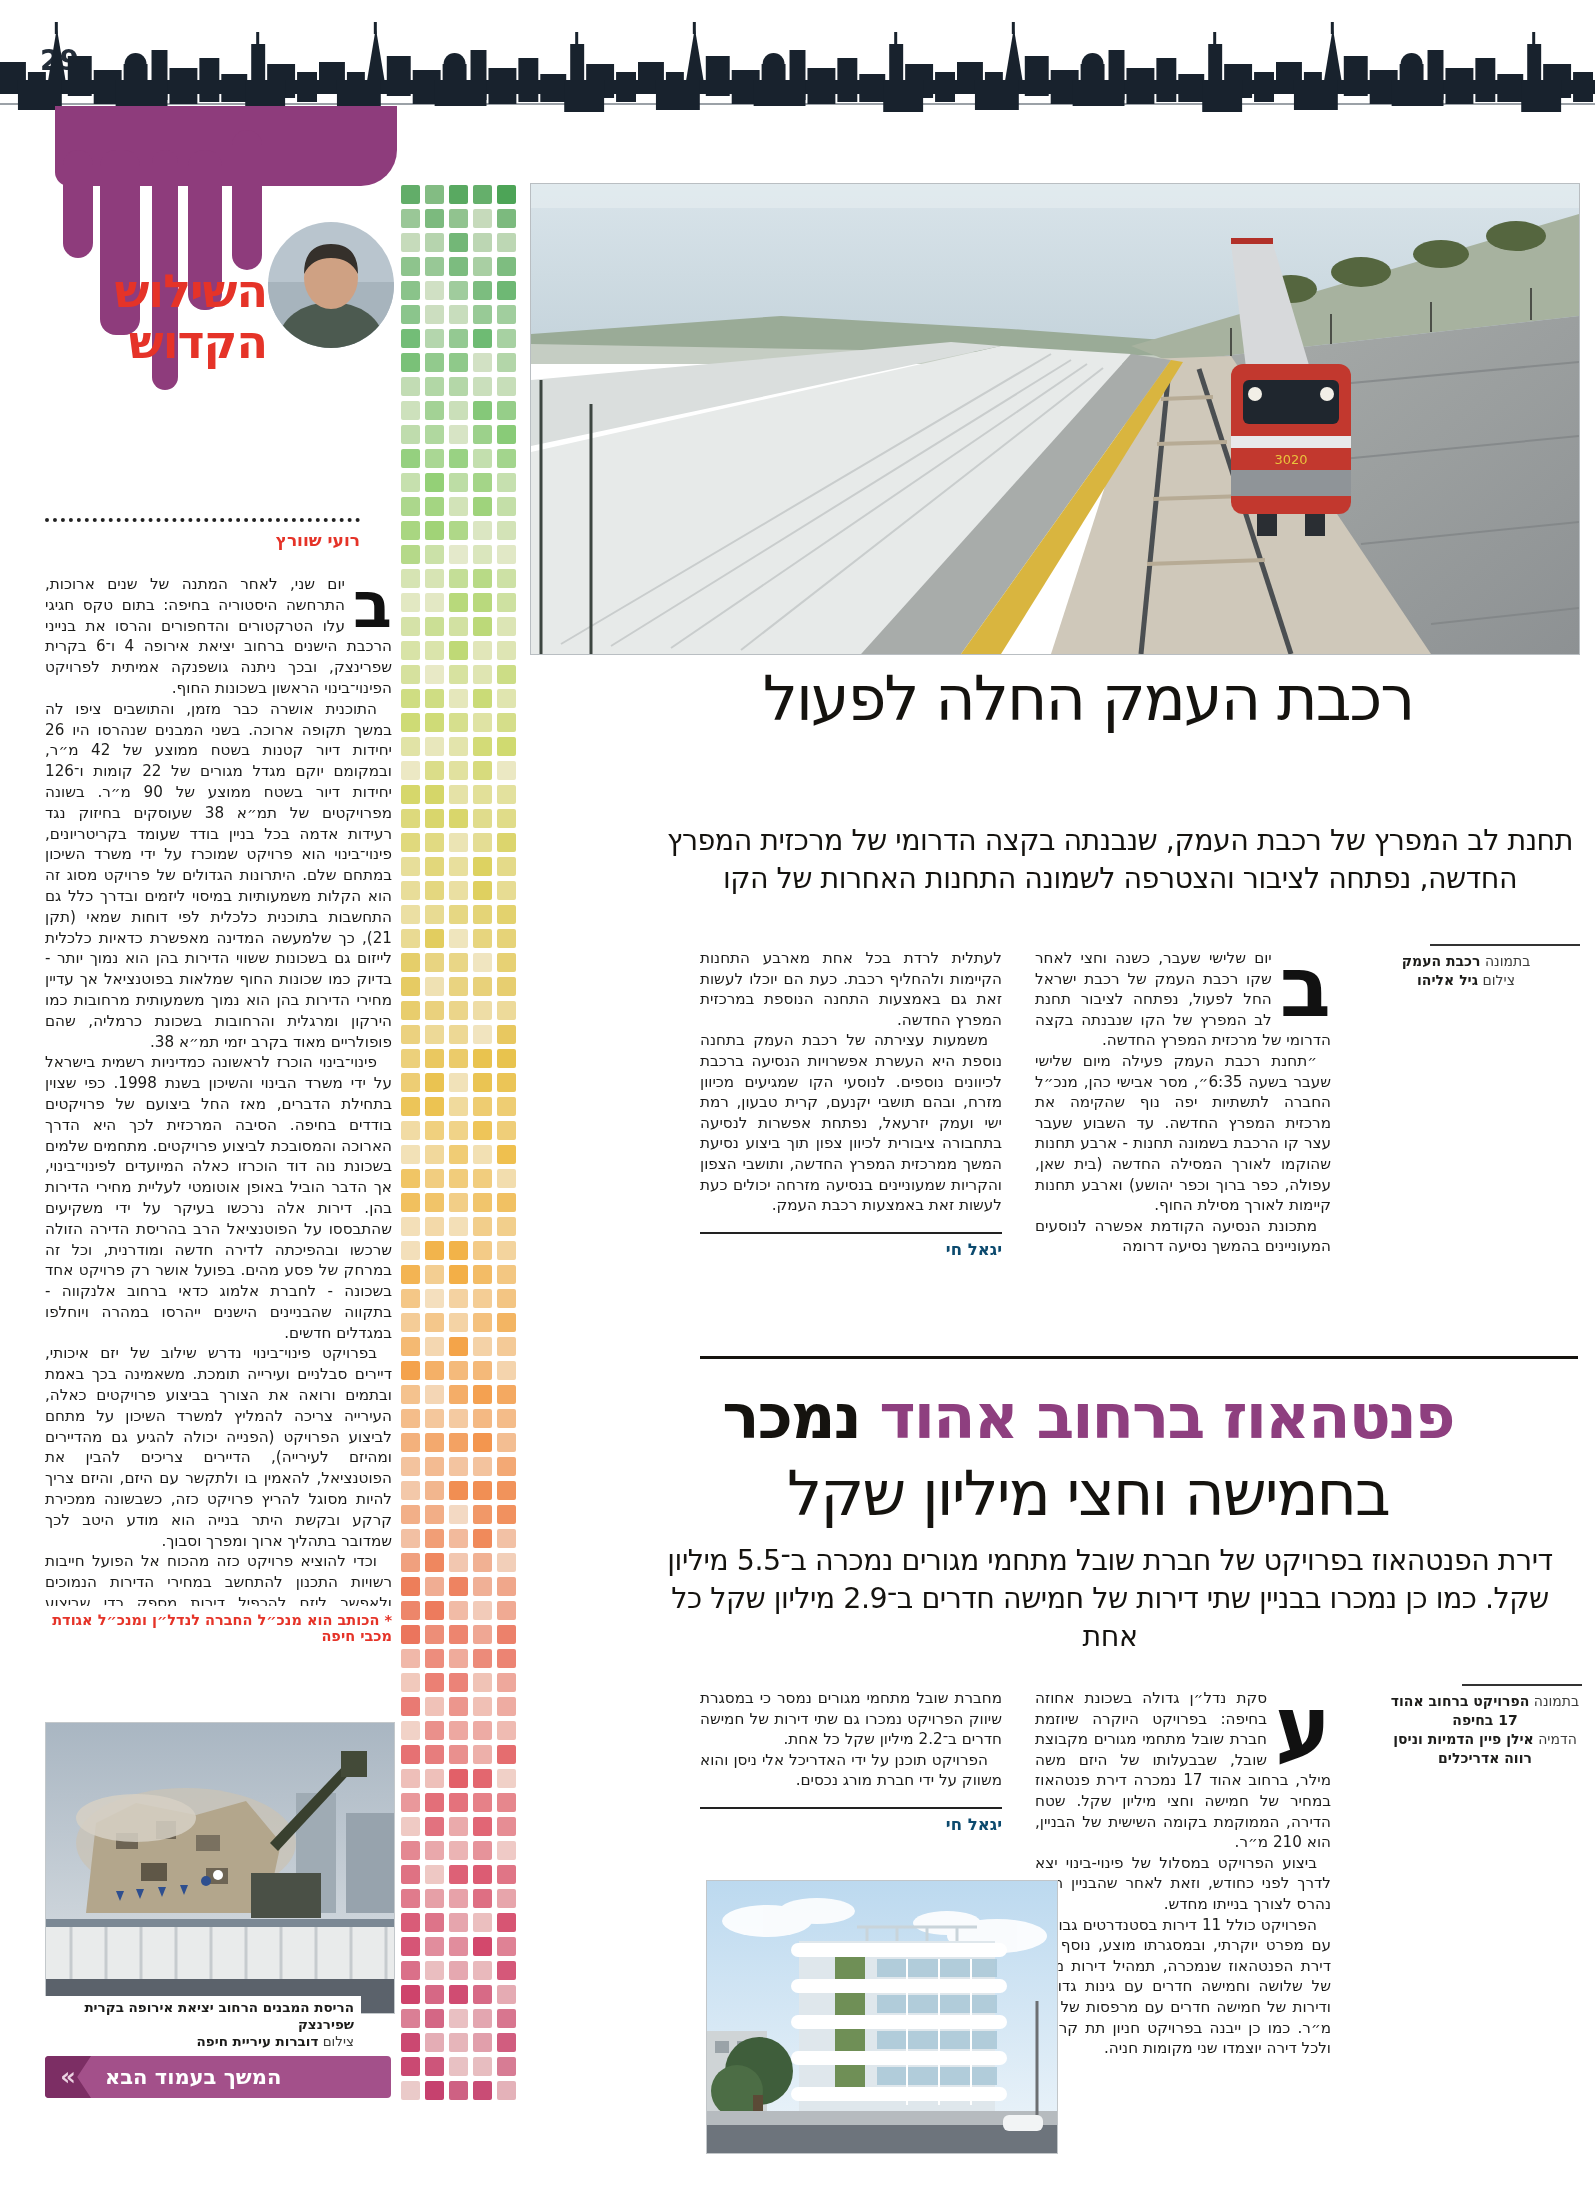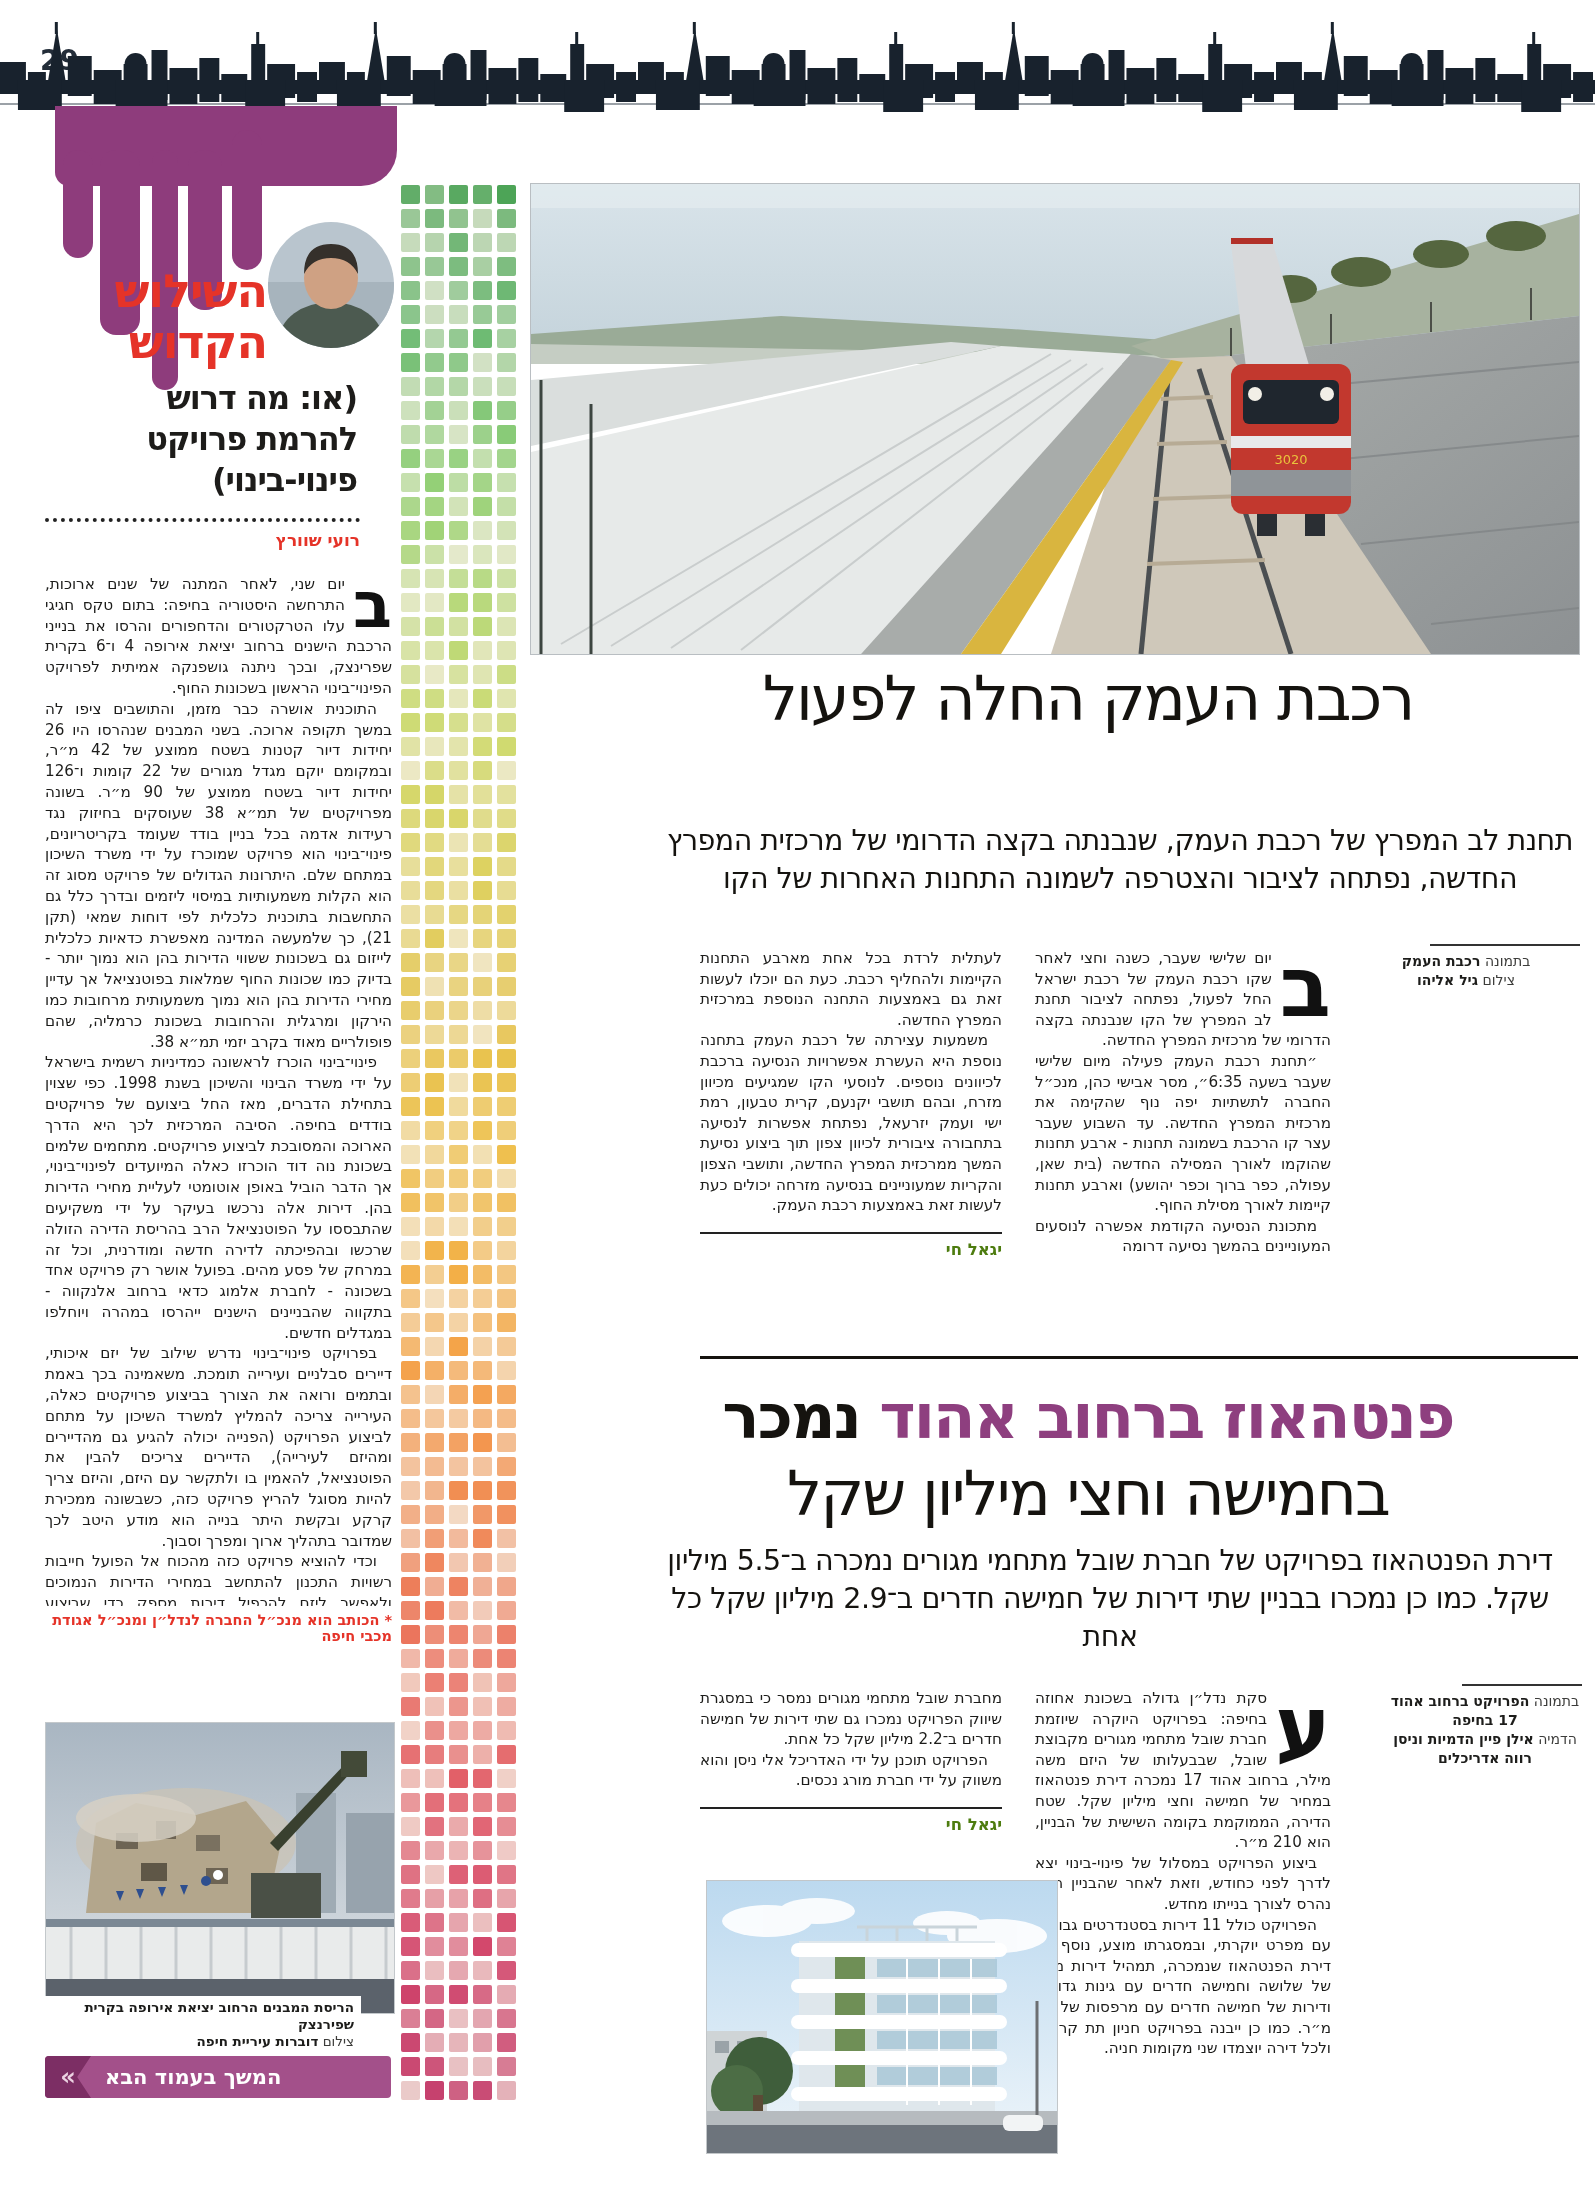--- a/index.html
+++ b/index.html
@@ -62,21 +62,21 @@
   .cap2{left:1388px;top:1684px;width:194px;}
   .cap-rule{width:150px;border-top:2px solid #333;margin:0 0 6px auto;}
   .bodycol{font-size:15.2px;line-height:20.6px;text-align:justify;color:#1c1c1a;overflow:hidden;}
   .bodycol p{margin:0;}
   .bodycol p + p{text-indent:14px;}
   .col-r1{left:1035px;top:948px;width:296px;height:400px;}
   .col-l1{left:700px;top:948px;width:302px;height:400px;}
   .col-r2{left:1035px;top:1688px;width:296px;height:468px;}
   .col-l2{left:700px;top:1688px;width:302px;}
   .byline-rule{border-top:2px solid #222;margin:16px 0 6px 0;}
-  .byline{color:#4d7c0f;font-weight:bold;font-size:16.5px;text-align:right;}
+  .byline{color:#0c4a6e;font-weight:bold;font-size:16.5px;text-align:right;}
   .separator2{left:700px;top:1356px;width:878px;height:0;border-top:3px solid #15130f;}
   .render-photo{left:706px;top:1880px;width:350px;height:272px;border:1px solid #c2c6c9;}
   svg{display:block;}
 </style>
 </head>
 <body>
 
 <div id="page">
 
   <div class="abs page-num">29</div>
@@ -131,25 +131,20 @@
       <rect width="126" height="126" fill="#b9c5ce"></rect>
       <rect y="60" width="126" height="66" fill="#a7b4bd"></rect>
       <ellipse cx="63" cy="118" rx="52" ry="38" fill="#4c5a50"></ellipse>
       <ellipse cx="63" cy="56" rx="27" ry="31" fill="#cfa183"></ellipse>
       <path d="M36 52 Q36 22 63 22 Q90 22 90 52 Q82 36 63 36 Q44 36 36 52 Z" fill="#35302b"></path>
     </svg>
   </div>
   <div class="abs la-headline">
     <div>השילוש</div>
     <div>הקדוש</div>
-  </div>
-  <div class="abs la-sub">
-    <div>(או: מה דרוש</div>
-    <div>להרמת פרויקט</div>
-    <div>פינוי-בינוי)</div>
   </div>
   <div class="abs la-dotted"></div>
   <div class="abs la-byline">רועי שוורץ</div>
 
   <div class="abs la-body">
     <p><span class="dropcap dc-la">ב</span><span>יום שני, לאחר המתנה של שנים ארוכות, התרחשה היסטוריה בחיפה: בתום טקס חגיגי עלו הטרקטורים והדחפורים והרסו את בנייני הרכבת הישנים ברחוב יציאת אירופה 4 ו־6 בקרית שפרינצק, ובכך ניתנה גושפנקה אמיתית לפרויקט הפינוי־בינוי הראשון בשכונות החוף.</span></p>
     <p>התוכנית אושרה כבר מזמן, והתושבים ציפו לה במשך תקופה ארוכה. בשני המבנים שנהרסו היו 26 יחידות דיור קטנות בשטח ממוצע של 42 מ״ר, ובמקומם יוקם מגדל מגורים של 22 קומות ו־126 יחידות דיור בשטח ממוצע של 90 מ״ר. בשונה מפרויקטים של תמ״א 38 שעוסקים בחיזוק נגד רעידות אדמה בכל בניין בודד שעומד בקריטריונים, פינוי־בינוי הוא פרויקט שמוכרז על ידי משרד השיכון במתחם שלם. היתרונות הגדולים של פרויקט מסוג זה הוא הקלות משמעותיות במיסוי ליזמים ובדרך כלל גם התחשבות בתוכנית כלכלית לפי דוחות שמאי (תקן 21), כך שלמעשה המדינה מאפשרת כדאיות כלכלית לייזום גם בשכונות ששווי הדירות בהן הוא נמוך יותר - בדיוק כמו שכונות החוף שמלאות בפוטנציאל אך עדיין מחירי הדירות בהן הוא נמוך משמעותית מרחובות כמו הירקון ומרגלית והרחובות בשכונת כרמליה, שהם פופולריים מאוד בקרב יזמי תמ״א 38.</p>
     <p>פינוי־בינוי הוכרז לראשונה כמדיניות רשמית בישראל על ידי משרד הבינוי והשיכון בשנת 1998. כפי שצוין בתחילת הדברים, מאז החל ביצועם של פרויקטים בודדים בחיפה. הסיבה המרכזית לכך היא הדרך הארוכה והמסובכת לביצוע פרויקטים. מתחמים שלמים בשכונת נוה דוד הוכרזו כאלה המיועדים לפינוי־בינוי, אך הדבר הוביל באופן אוטומטי לעליית מחירי הדירות בהן. דירות אלה נרכשו בעיקר על ידי משקיעים שהתבססו על הפוטנציאל הרב בהריסת הדירה הזולה שרכשו ובהפיכתה לדירה חדשה ומודרנית, וכל זה במרחק של פסע מהים. בפועל אושר רק פרויקט אחד בשכונה - לחברת אלמוג כדאי ברחוב אלנקווה - בתקווה שהבניינים הישנים ייהרסו במהרה ויוחלפו במגדלים חדשים.</p>
     <p>בפרויקט פינוי־בינוי נדרש שילוב של יזם איכותי, דיירים סבלניים ועירייה תומכת. משאמינה בכך באמת ובתמים ורואה את הצורך בביצוע פרויקטים כאלה, העירייה צריכה להמליץ למשרד השיכון על מתחם לביצוע הפרויקט (הפנייה יכולה להגיע גם מהדיירים ומהיזם לעירייה), הדיירים צריכים להבין את הפוטנציאל, להאמין בו ולתקשר עם היזם, והיזם צריך להיות מסוגל להריץ פרויקט כזה, כשבשונה ממכירת קרקע ובקשת היתר בנייה הוא מודע היטב לכך שמדובר בתהליך ארוך ומפרך וסבוך.</p>
     <p>וכדי להוציא פרויקט כזה מהכוח אל הפועל חייבות רשויות התכנון להתחשב במחירי הדירות הנמוכים ולאפשר ליזם להכפיל דירות מספק כדי שביצוע הפרויקט יהיה כלכלי, או לחלופין על כל הריסה של דירה בשכונות החוף לאפשר לו לבנות ארבע או חמש דירות חדשות. בפועל, כמובן בכפוף למציאת פתרונות תכנוניים הולמים לחניה ולבניינים האחרים בשכונה.</p>

